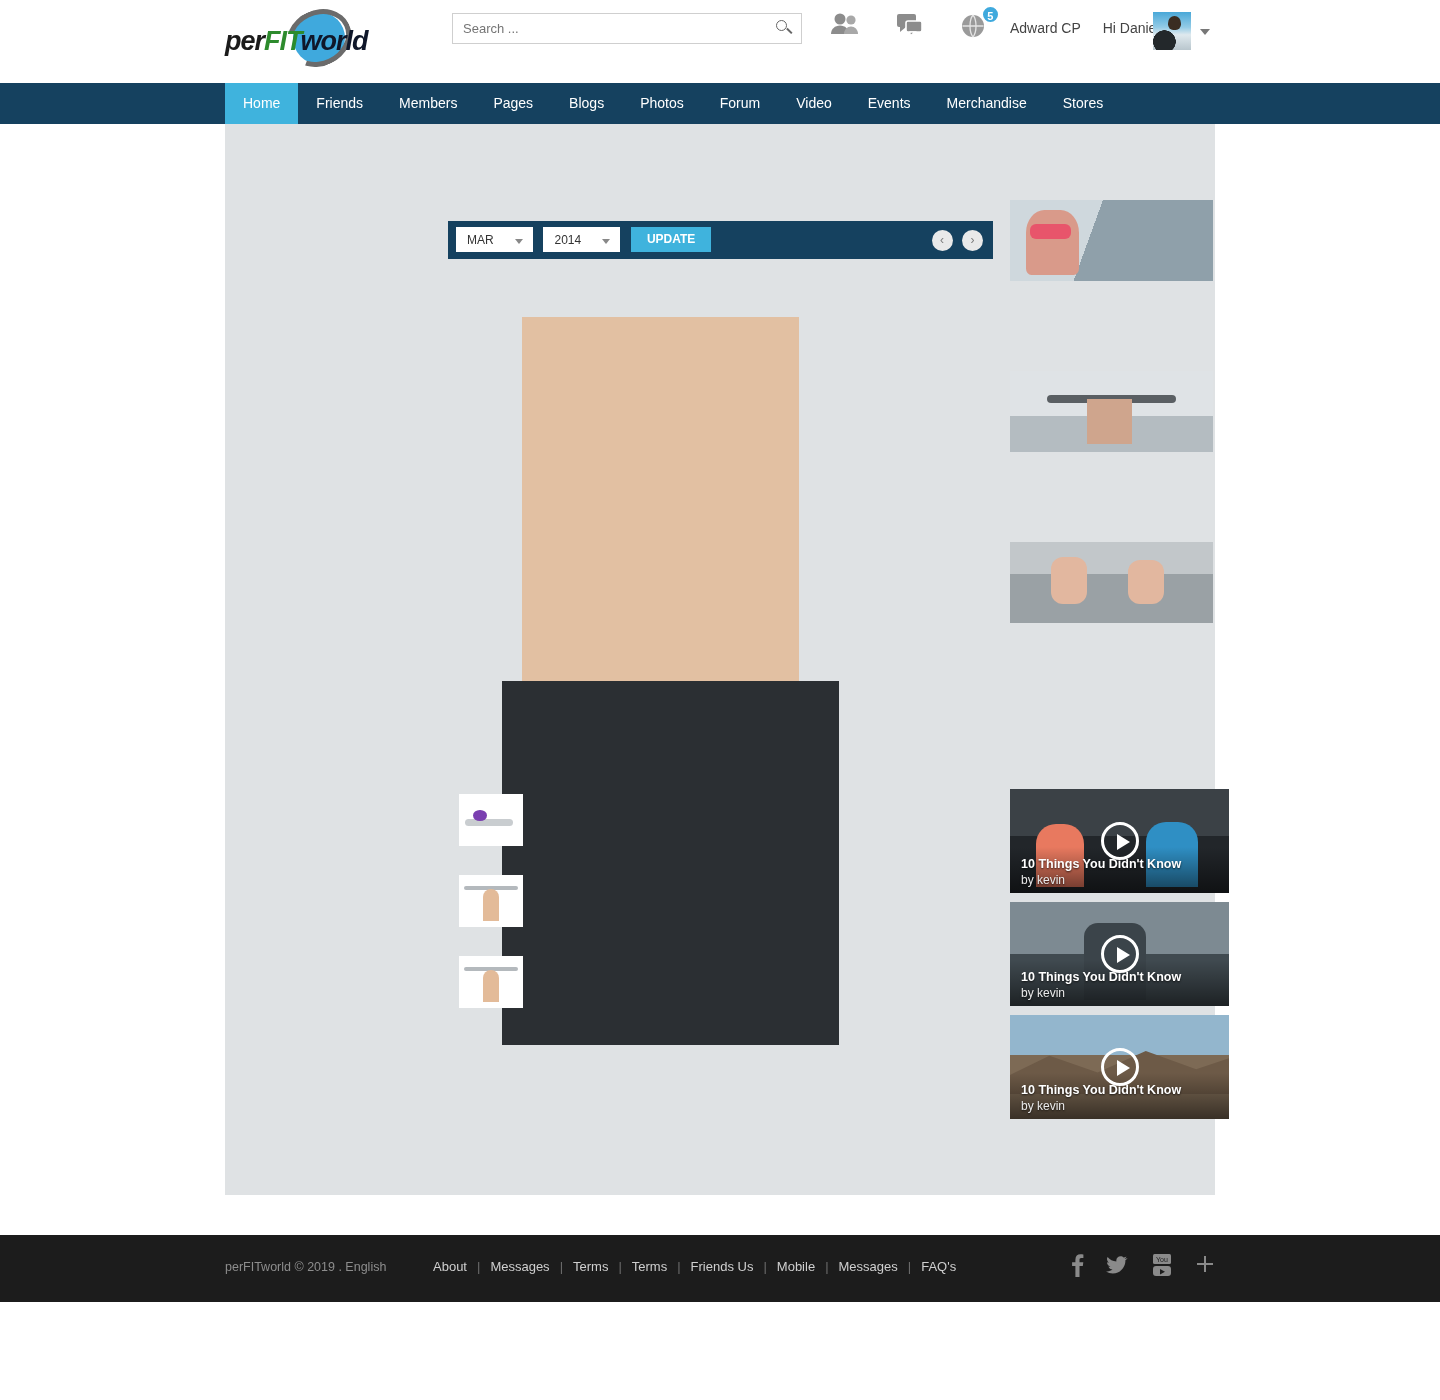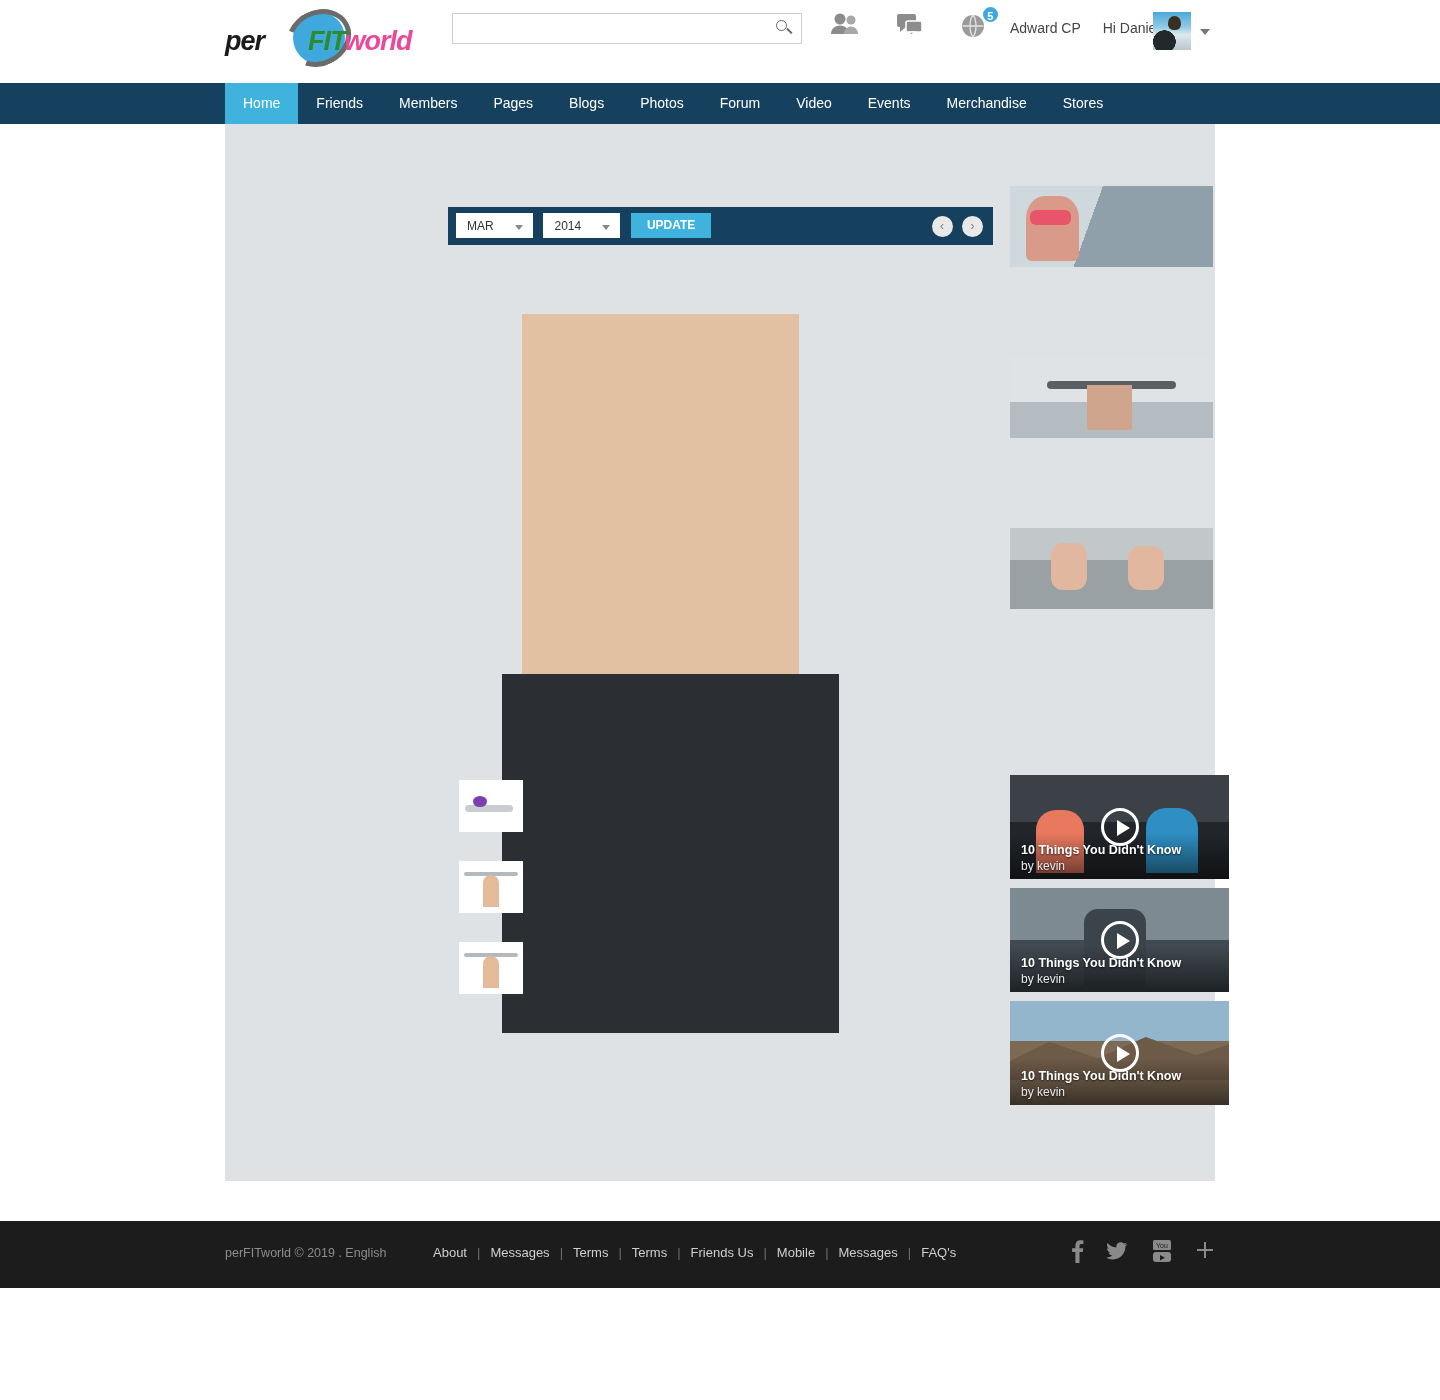--- a/index.html
+++ b/index.html
@@ -34,22 +34,22 @@
     width: 66px; height: 56px; border-radius: 50%;
     border: 5px solid #6b6b6b; border-left-color: transparent;
     transform: rotate(-25deg);
   }
   .logo-text {
     position: absolute; left: 0px; top: 16px;
     font-size: 27px; font-style: italic; font-weight: bold;
     letter-spacing: -1px; z-index: 4; white-space: nowrap;
   }
   .logo-text .a { color: #1b1b1b; }
-  .logo-text .b { color: #2d8b2d; margin-left: 44px; }
-  .logo-text .c { color: #ec4899; }
+  .logo-text .b { color: #2d8b2d; }
+  .logo-text .c { color: #0f172a; }
 
   .search-box {
     position: absolute; left: 227px; top: 13px;
     width: 350px; height: 31px;
     border: 1px solid #cfcfcf; background: #fff;
   }
   .search-box input {
     width: 310px; height: 29px; border: 0; outline: none;
     padding: 0 10px; font-size: 13px; color: #555;
     font-family: "Liberation Sans", sans-serif;
@@ -96,21 +96,21 @@
   .navbar { width: 1440px; height: 41px; background: #15415f; }
   .nav-inner { width: 990px; margin: 0 auto; height: 41px; }
   .nav-item {
     display: inline-block; height: 41px; line-height: 41px;
     padding: 0 18px; color: #ffffff; font-size: 14px;
     text-decoration: none; cursor: pointer;
   }
   .nav-item.active { background: #3fb3dd; }
 
   
-  .page { width: 990px; margin: 0 auto; padding-top: 26px; position: relative; }
+  .page { width: 990px; margin: 0 auto; padding-top: 40px; position: relative; }
   .col-left  { width: 205px; float: left; }
   .col-mid   { width: 545px; float: left; margin-left: 18px; }
   .col-right { width: 205px; float: right; }
   .clear { clear: both; }
 
   
   .profile-pic {
     width: 203px; height: 198px; border: 1px solid #ddd;
     padding: 9px; background: #fff;
   }
@@ -327,20 +327,21 @@
 
 <div class="header">
   <div class="wrap">
     <a class="logo" href="#">
       <span class="logo-orb"></span>
       <span class="logo-ring"></span>
       <span class="logo-text"><span class="a">per</span><span class="b">FIT</span><span class="c">world</span></span>
     </a>
 
     <div class="search-box">
+      <input type="text" placeholder="Search ..." style="">
       <span class="search-icon">
         <span class="lens"></span>
           <span class="handle"></span>
       </span>
     </div>
 
     <div class="hicons">
       <span class="hicon">
         <svg width="30" height="24" viewBox="0 0 30 24">
             <circle cx="10" cy="7" r="5.5" fill="#8c8c8c"></circle>

